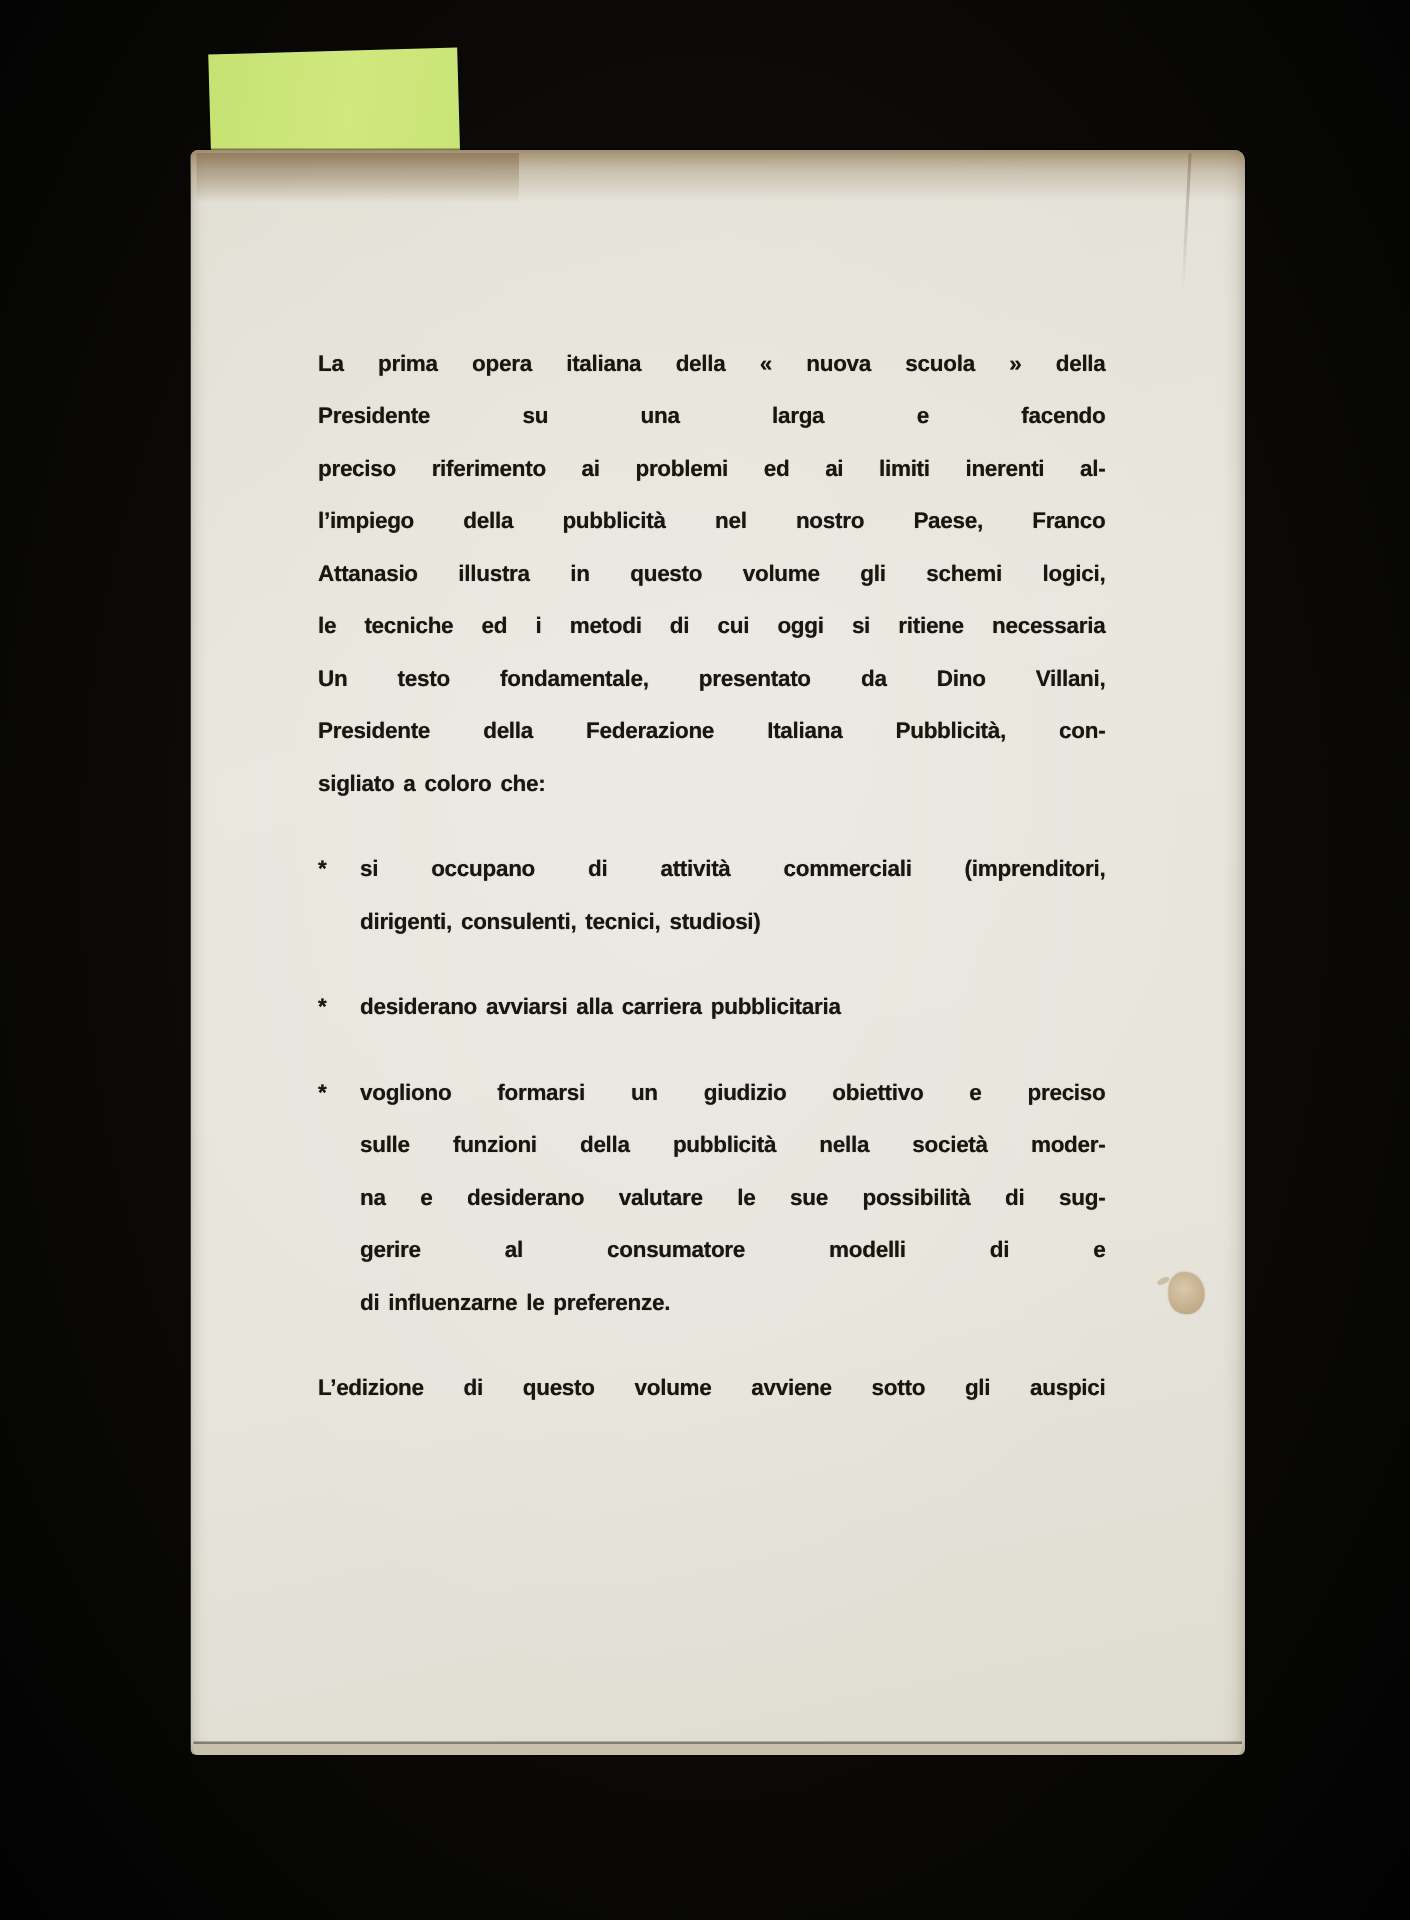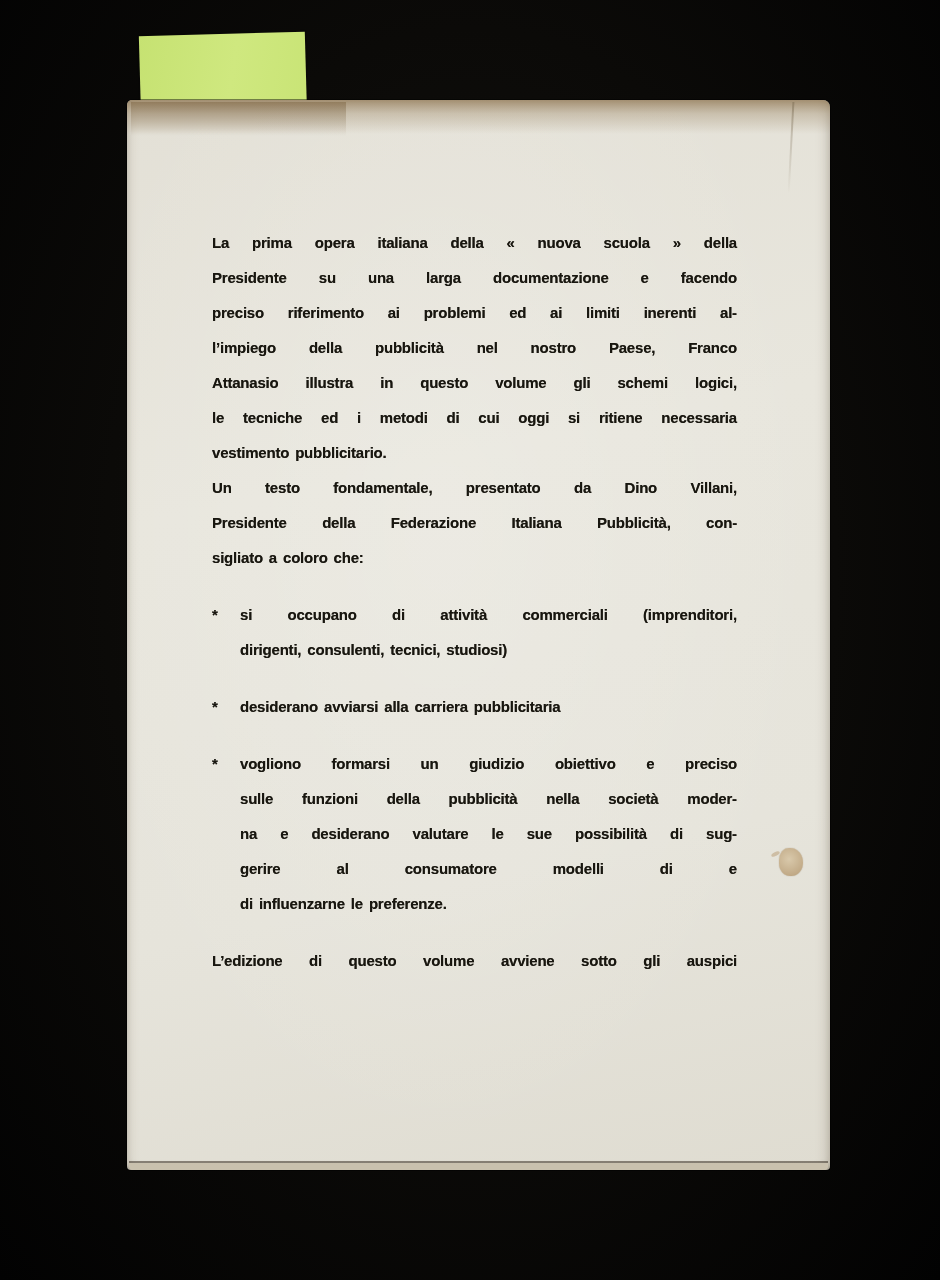--- a/index.html
+++ b/index.html
@@ -120,21 +120,20 @@
             <span>»</span>
             <span>della</span>
           </div>
         </div>
         <div class="para">
           <div class="line just">
             <span>Presidente</span>
             <span>su</span>
             <span>una</span>
             <span>larga</span>
-            <span>documentazione</span>
             <span>e</span>
             <span>facendo</span>
           </div>
           <div class="line just">
             <span>preciso</span>
             <span>riferimento</span>
             <span>ai</span>
             <span>problemi</span>
             <span>ed</span>
             <span>ai</span>
@@ -167,21 +166,20 @@
             <span>ed</span>
             <span>i</span>
             <span>metodi</span>
             <span>di</span>
             <span>cui</span>
             <span>oggi</span>
             <span>si</span>
             <span>ritiene</span>
             <span>necessaria</span>
           </div>
-          <div class="line flush">vestimento pubblicitario.</div>
         </div>
         <div class="para">
           <div class="line just">
             <span>Un</span>
             <span>testo</span>
             <span>fondamentale,</span>
             <span>presentato</span>
             <span>da</span>
             <span>Dino</span>
             <span>Villani,</span>

